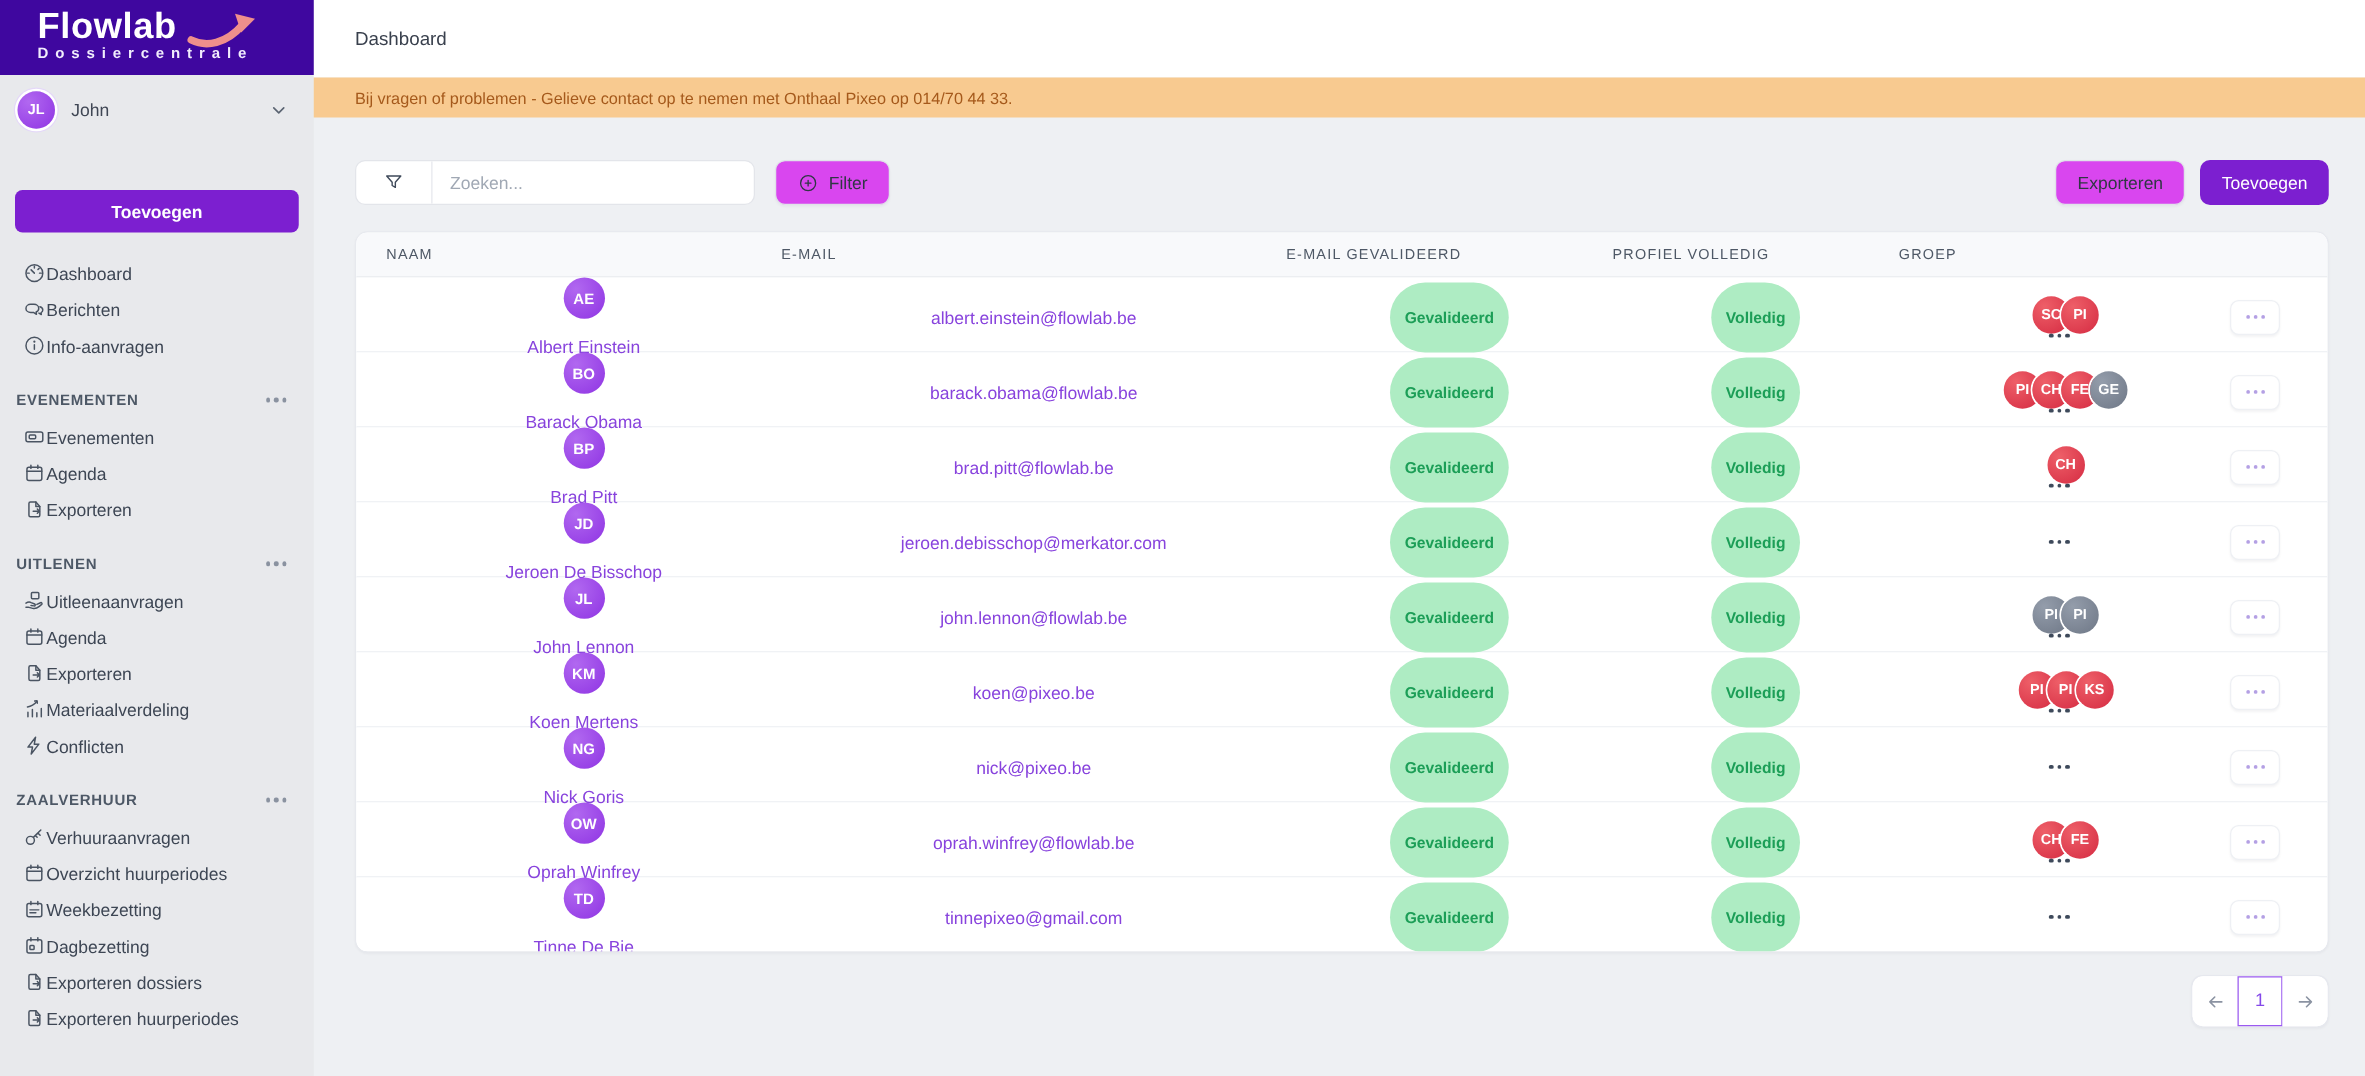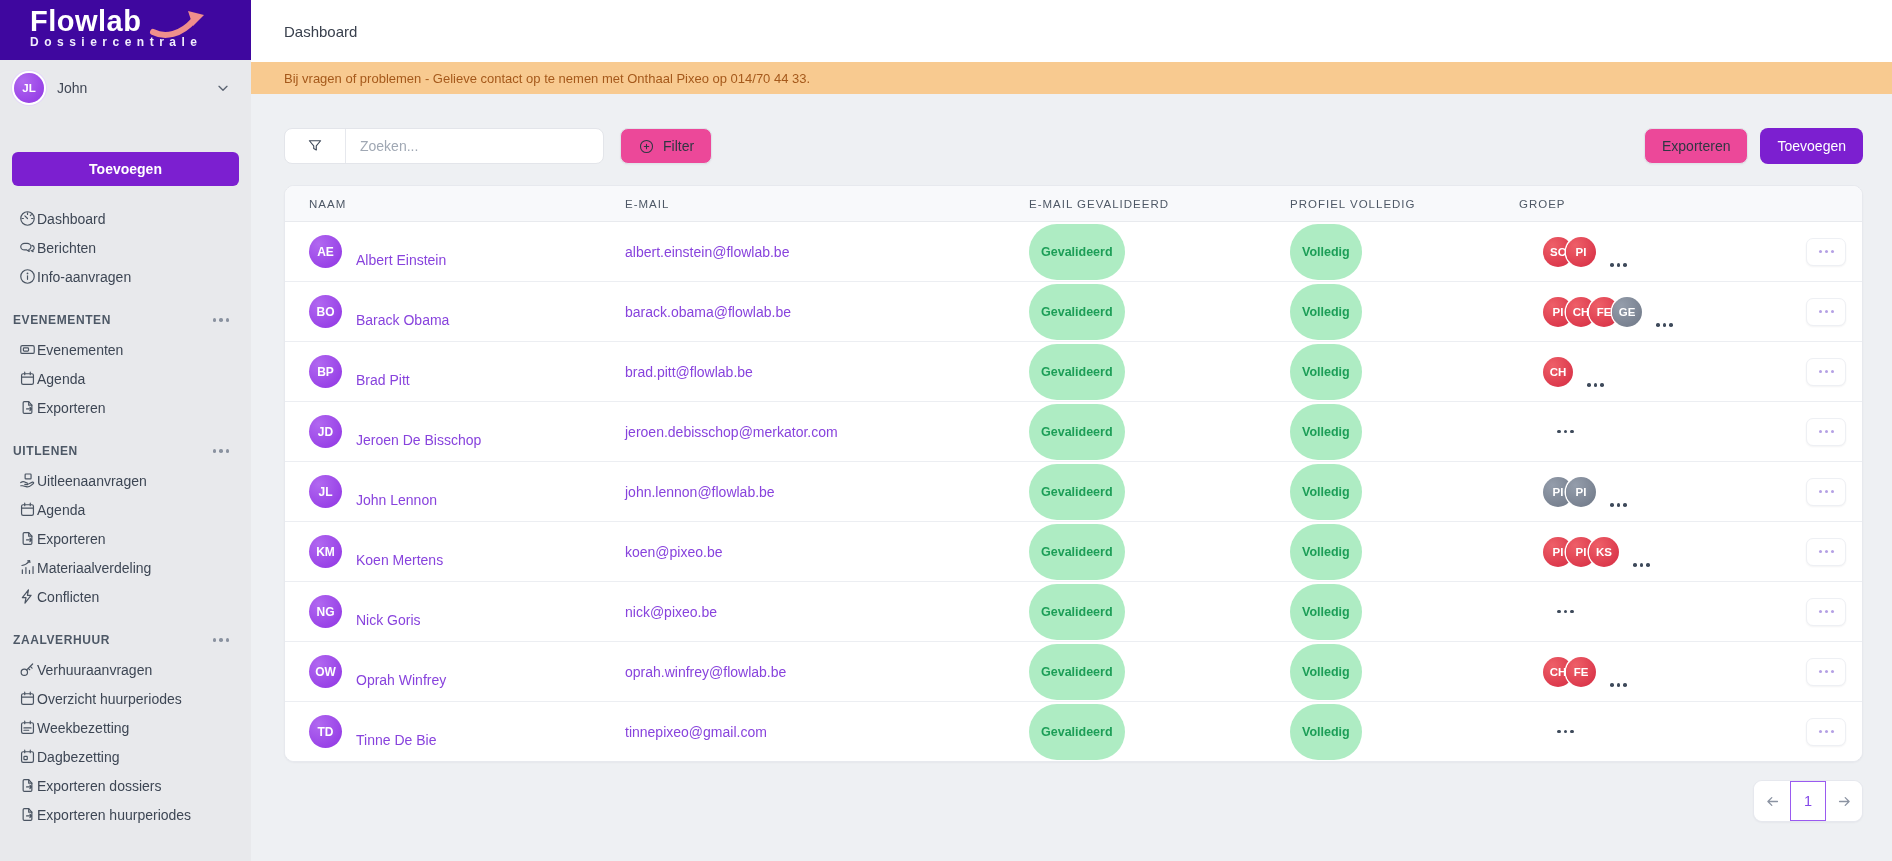--- a/index.html
+++ b/index.html
@@ -47,37 +47,37 @@
   .content{flex:1;padding:34px 29px 0 33px;box-sizing:border-box;}
   
   .toolbar{display:flex;align-items:center;margin-bottom:21px;}
   .searchbox{width:320px;height:36px;background:#fff;border:1px solid #e3e5ea;border-radius:8px;
     display:flex;align-items:center;box-sizing:border-box;overflow:hidden;}
   .funnel-cell{width:60px;height:100%;display:flex;align-items:center;justify-content:center;
     border-right:1px solid #e6e8ed;color:#3f4a5a;cursor:pointer;}
   .searchbox input{flex:1;border:none;outline:none;padding:0 14px;font-size:14px;color:#39404d;
     font-family:inherit;background:transparent;}
   .searchbox input::placeholder{color:#a0a8b4;}
-  .btn-light{height:36px;background:#ec4899;border:1px solid #e0e3e9;border-radius:8px;padding:0 17px;
+  .btn-light{height:36px;background:#d946ef;border:1px solid #e0e3e9;border-radius:8px;padding:0 17px;
     font-size:14px;color:#2f3743;font-family:inherit;display:flex;align-items:center;gap:8px;cursor:pointer;
     box-shadow:0 1px 2px rgba(16,24,40,.04);}
   .filter-btn{margin-left:16px;color:#2f3743;}
   .spacer{flex:1;}
   .btn-primary{height:36px;background:#7c1fd0;border:none;border-radius:8px;padding:0 17px;
     font-size:14px;font-weight:500;color:#fff;font-family:inherit;cursor:pointer;}
   .export-btn{margin-right:12px;}
   
   .card{background:#fff;border:1px solid #e7e9ee;border-radius:10px;box-shadow:0 1px 2px rgba(16,24,40,.04);overflow:hidden;}
   .trow{display:grid;grid-template-columns:316px 404px 261px 229px 1fr 84px;
     align-items:center;padding:0 16px 0 24px;}
   .thead{height:35px;background:#f8f9fb;border-bottom:1px solid #e8eaee;}
   .th{font-size:11.5px;font-weight:400;letter-spacing:1px;color:#4e5866;}
   .tbody .trow{height:59px;border-bottom:1px solid #eceef2;background:#fff;}
   .tbody .trow:last-child{border-bottom:none;}
-  .cell{display:flex;align-items:flex-end;min-width:0;}
+  .cell{display:flex;align-items:center;min-width:0;flex-direction:column;}
   .name-cell{gap:14px;}
   .row-avatar{width:33px;height:33px;font-size:12px;}
   .plink{font-size:14px;color:#8843dd;text-decoration:none;cursor:pointer;white-space:nowrap;}
   .badge-green{display:inline-block;padding:21px 12px;border-radius:999px;background:#aeecc3;
     color:#1c9e57;font-size:12.5px;font-weight:700;}
   .gbadge{width:30px;height:30px;border-radius:50%;display:flex;align-items:center;justify-content:center;
     color:#fff;font-size:11.5px;font-weight:700;box-shadow:0 0 0 1.5px #fff;cursor:pointer;}
   .gbadge.red{background:radial-gradient(circle at 32% 28%,#ee5f68,#d52b42);}
   .gbadge.gray{background:radial-gradient(circle at 32% 28%,#949dab,#6e7786);}
   .gbadge + .gbadge{margin-left:-7px;}

